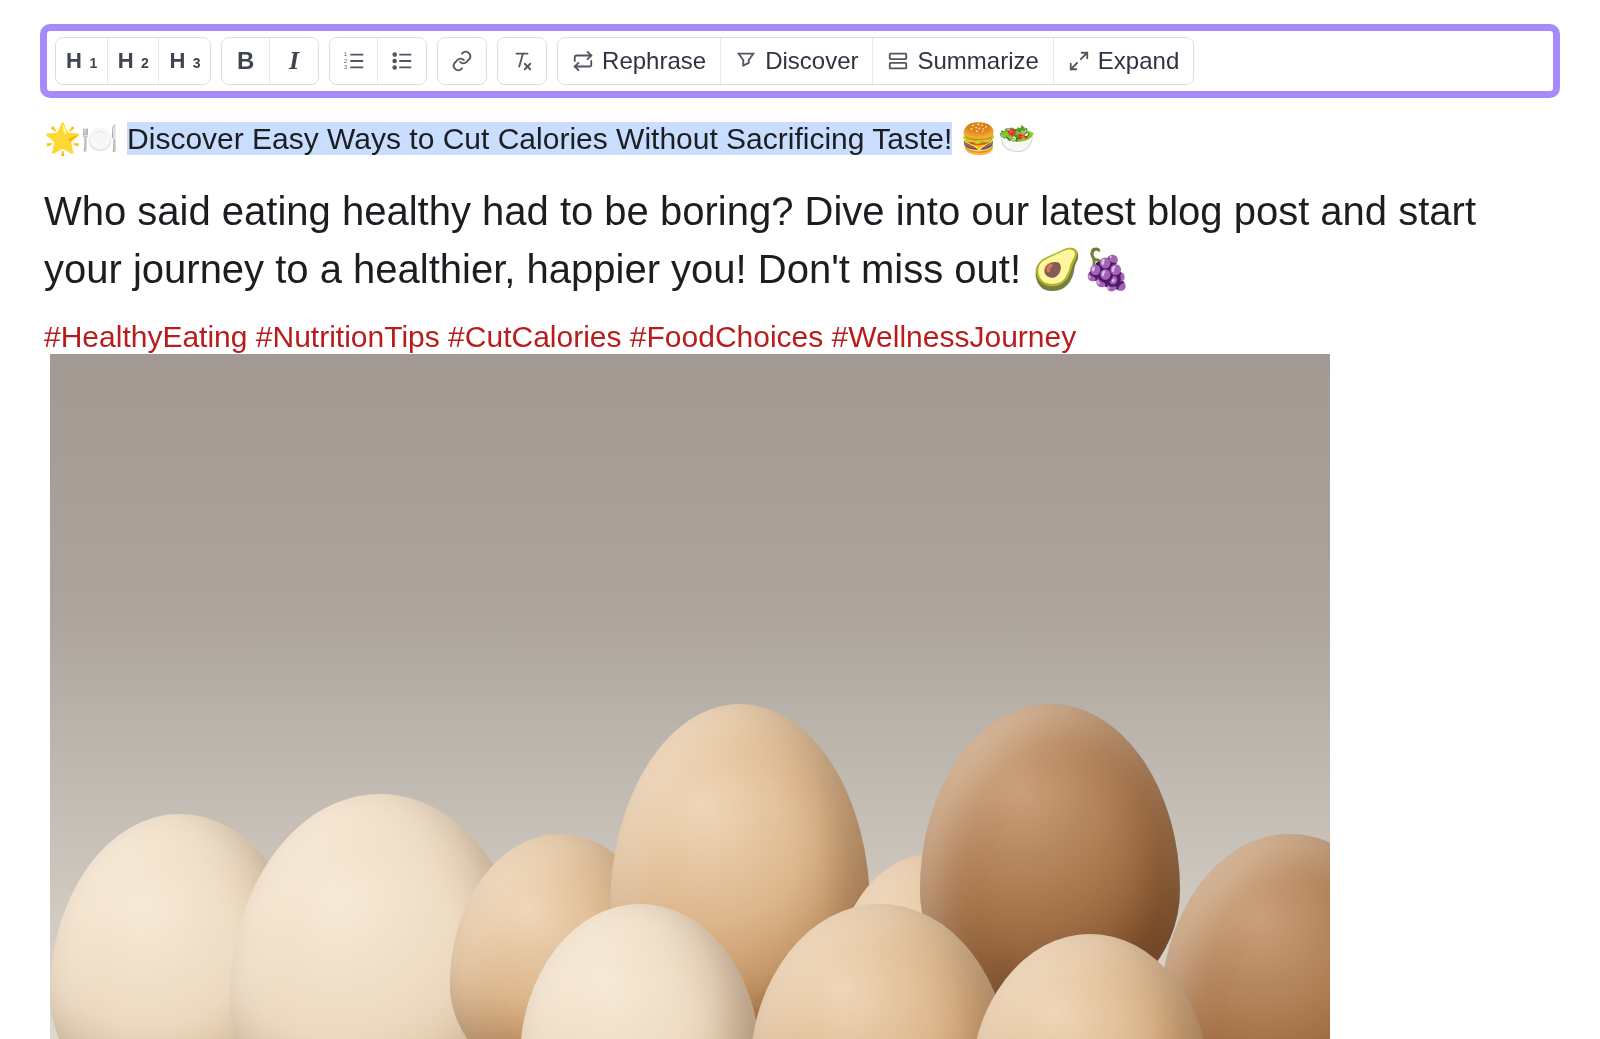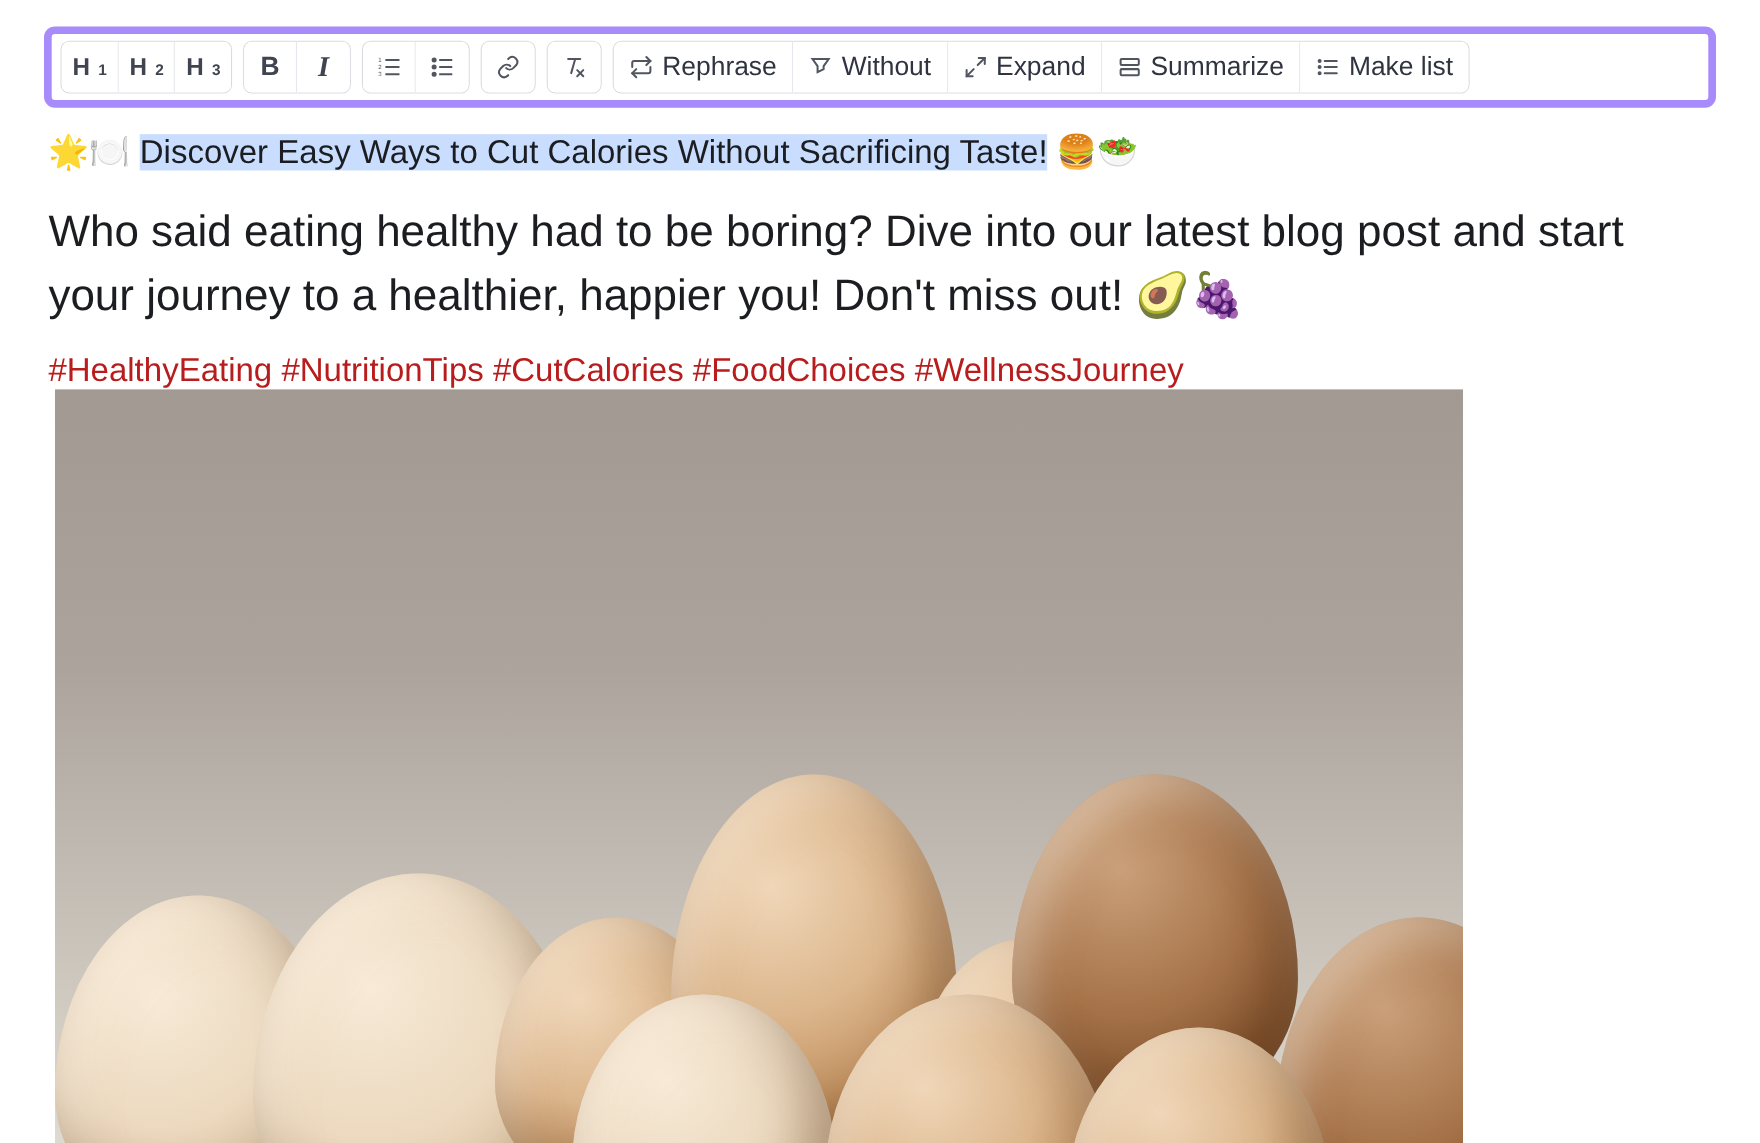--- a/index.html
+++ b/index.html
@@ -187,48 +187,37 @@
           <path d="M3 12V8a2 2 0 0 1 2-2h16"></path>
         <polyline points="7 22 3 18 7 14"></polyline>
           <path d="M21 12v4a2 2 0 0 1-2 2H3"></path>
       </svg>
       <span class="lbl">Rephrase</span>
     </div>
     <div class="tbtn">
       <svg viewBox="0 0 24 24" fill="none" stroke="#50555f" stroke-width="2" stroke-linecap="round">
         <path d="M20 4H4l5 7v6l6-3v-3l5-7z"></path>
       </svg>
-      <span class="lbl">Without</span>
+      <span class="lbl">Discover</span>
+    </div>
+    <div class="tbtn">
+      <svg viewBox="0 0 24 24" fill="none" stroke="#50555f" stroke-width="2" stroke-linecap="round">
+        <rect x="3" y="4" width="18" height="6" rx="1"></rect>
+          <rect x="3" y="14" width="18" height="6" rx="1"></rect>
+      </svg>
+      <span class="lbl">Summarize</span>
     </div>
     <div class="tbtn">
       <svg viewBox="0 0 24 24" fill="none" stroke="#50555f" stroke-width="2" stroke-linecap="round">
         <polyline points="15 3 21 3 21 9"></polyline>
           <polyline points="9 21 3 21 3 15"></polyline>
         <line x1="21" y1="3" x2="14" y2="10"></line>
           <line x1="3" y1="21" x2="10" y2="14"></line>
       </svg>
       <span class="lbl">Expand</span>
-    </div>
-    <div class="tbtn">
-      <svg viewBox="0 0 24 24" fill="none" stroke="#50555f" stroke-width="2" stroke-linecap="round">
-        <rect x="3" y="4" width="18" height="6" rx="1"></rect>
-          <rect x="3" y="14" width="18" height="6" rx="1"></rect>
-      </svg>
-      <span class="lbl">Summarize</span>
-    </div>
-    <div class="tbtn">
-      <svg viewBox="0 0 24 24" fill="none" stroke="#50555f" stroke-width="2" stroke-linecap="round">
-        <circle cx="4" cy="6" r="1" fill="#50555f"></circle>
-          <circle cx="4" cy="12" r="1" fill="#50555f"></circle>
-          <circle cx="4" cy="18" r="1" fill="#50555f"></circle>
-        <line x1="9" y1="6" x2="21" y2="6"></line>
-          <line x1="9" y1="12" x2="21" y2="12"></line>
-          <line x1="9" y1="18" x2="21" y2="18"></line>
-      </svg>
-      <span class="lbl">Make list</span>
     </div>
   </div>
 
 </div>
 
 <div class="content">
   <p class="headline">
     <span>🌟🍽️ </span><span class="sel">Discover Easy Ways to Cut Calories Without Sacrificing Taste!</span><span> 🍔🥗</span>
   </p>
   <p class="body">Who said eating healthy had to be boring? Dive into our latest blog post and start your journey to a healthier, happier you! Don't miss out! 🥑🍇</p>

